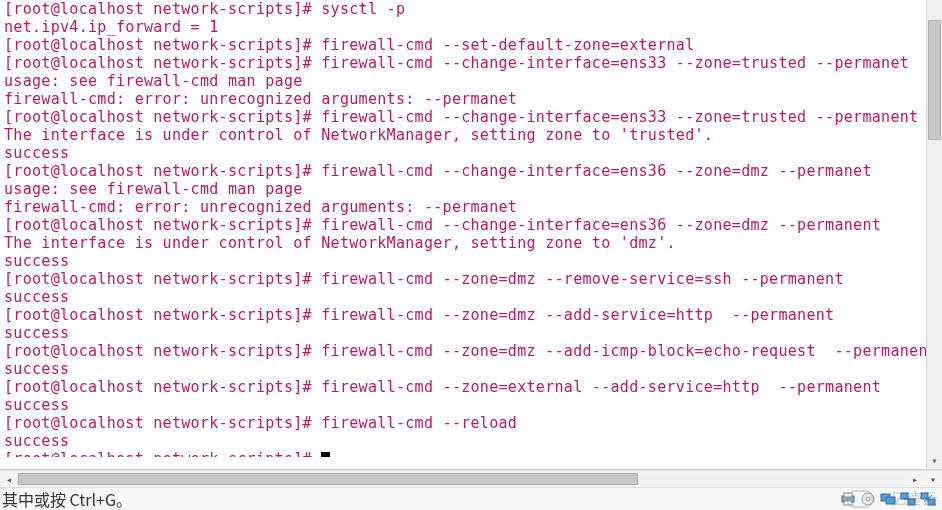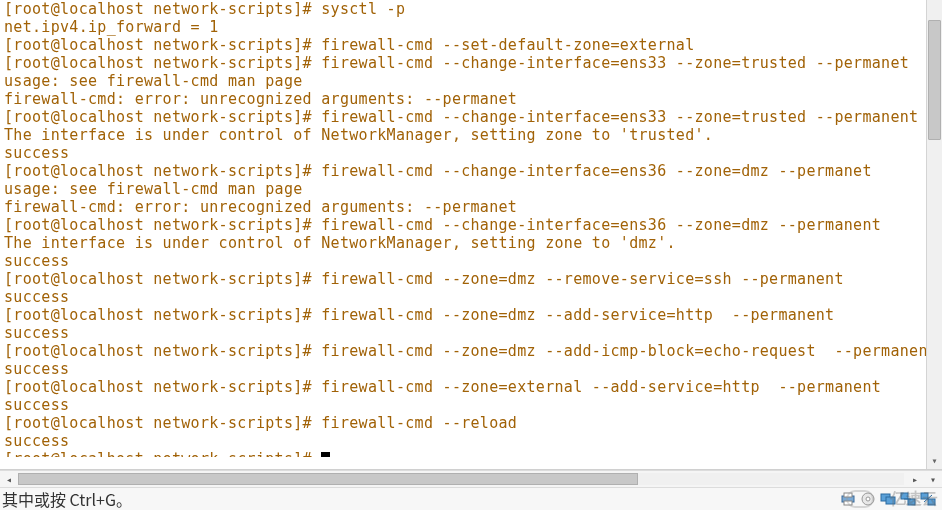--- a/index.html
+++ b/index.html
@@ -41,21 +41,21 @@
       position: absolute;
       left: 0; right: 0; height: 16px;
       display: flex; align-items: center; justify-content: center;
       font-size: 10px; color: #666;
     }
     .terminal-vscroll .arrow.down { bottom: 0; }
     .terminal-content {
       padding: 0 4px;
       white-space: pre;
       letter-spacing: 0.3px;
-      color: #a16207;
+      color: #be185d;
       overflow: hidden;
       height: 457px;
     }
     .cursor {
       display: inline-block;
       width: 9px;
       height: 16px;
       background: #000;
       vertical-align: text-bottom;
     }
@@ -116,21 +116,21 @@
       display: flex; align-items: center; justify-content: center;
     }
     .sicon svg { display: block; }
     .watermark {
       position: absolute;
       right: 4px;
       bottom: 2px;
       opacity: 0.35;
       font-family: "Microsoft YaHei", sans-serif;
       font-size: 16px;
-      font-weight: 700;
+      font-weight: 400;
       color: #666;
       pointer-events: none;
       display: flex;
       align-items: center;
       gap: 16px;
     }
     .watermark .cloud {
       width: 28px; height: 18px;
       border: 2px solid #999;
       border-radius: 10px 10px 10px 10px;

